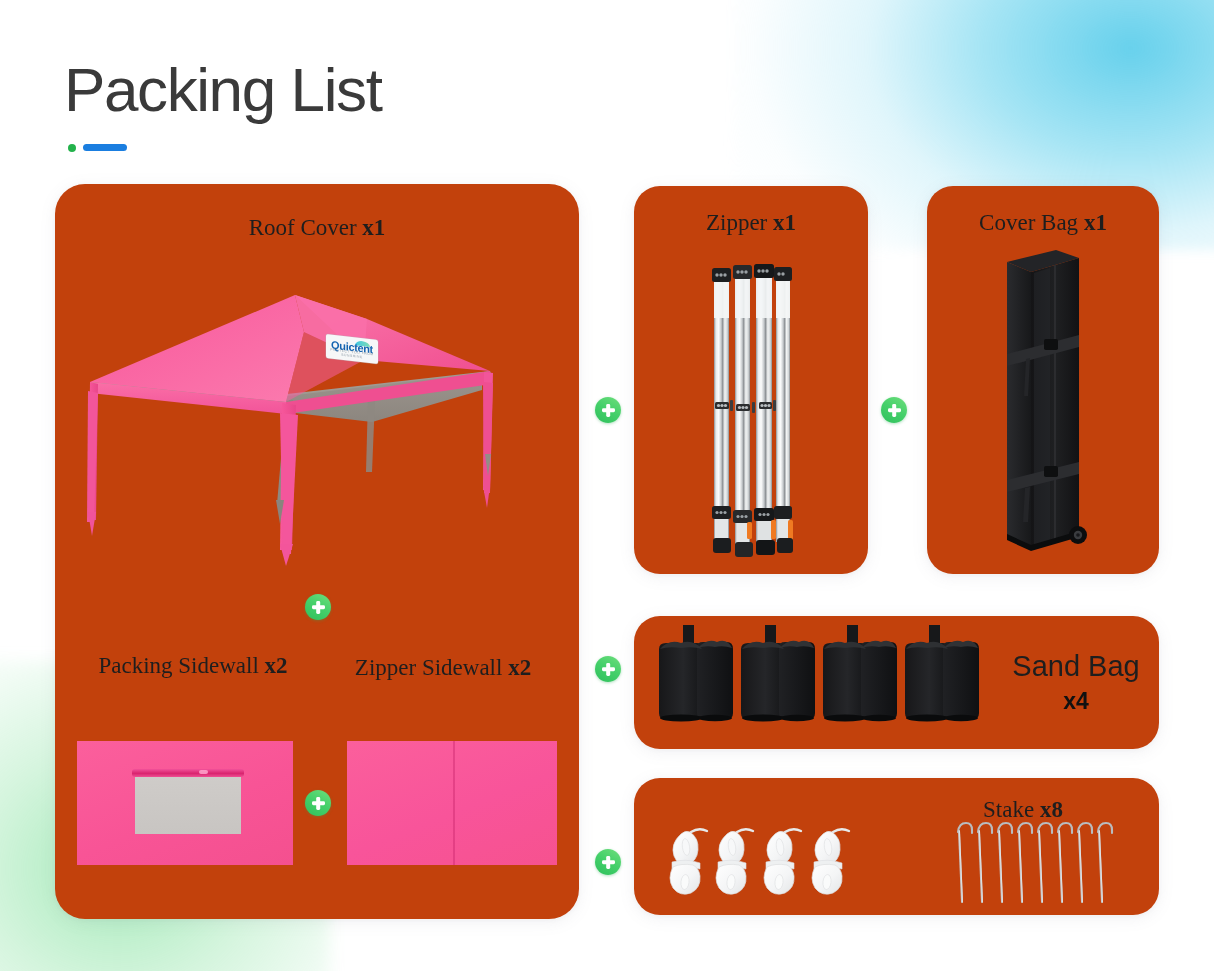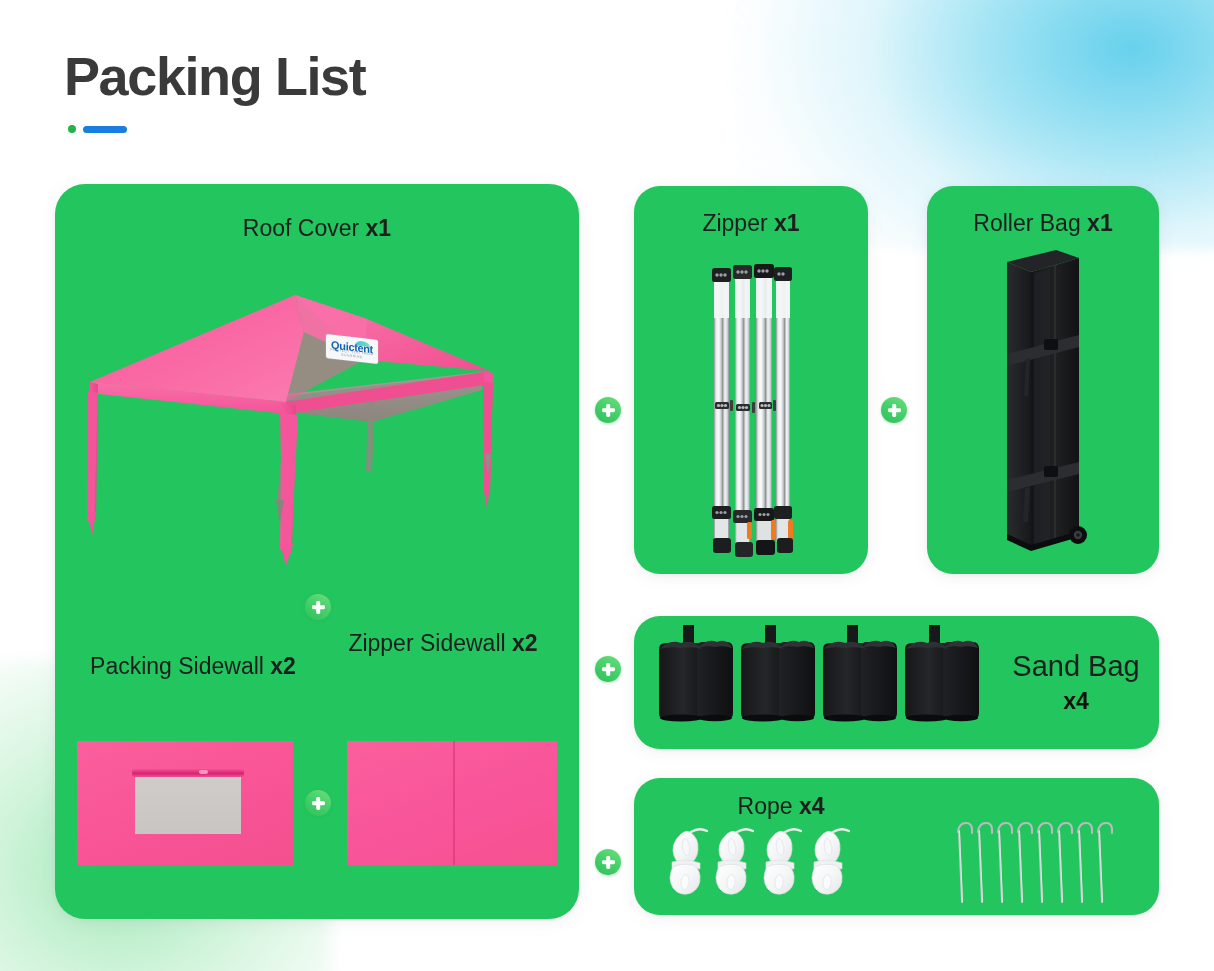--- a/index.html
+++ b/index.html
@@ -37,40 +37,42 @@
                 rgba(208,244,219,0.26) 50%,
                 rgba(238,251,242,0.09) 70%,
                 rgba(255,255,255,0) 84%);
     filter: blur(8px);
     pointer-events: none;
   }
 
   
   #header { position: absolute; left: 64px; top: 47px; }
   #page-title {
-    font-size: 54px;
-    font-weight: 700;
+    font-size: 62px;
+    font-weight: 400;
     letter-spacing: -1.4px;
     color: #3a3a3a;
     line-height: 1.08;
+    margin-top: 10px;
   }
   #title-accent {
     display: flex; align-items: center; gap: 7px;
     margin-top: 20px; margin-left: 4px;
   }
   .accent-dot { width: 8px; height: 8px; border-radius: 50%; background: #23b24b; }
   .accent-bar { width: 44px; height: 7px; border-radius: 4px; background: #1a7ee0; }
 
   
   .card {
     position: absolute;
-    background: #22c55e;
+    background: #c2410c;
     border-radius: 26px;
     box-shadow: 0 3px 16px rgba(120,125,140,0.105),
                 0 1px 4px rgba(120,125,140,0.06);
+    font-family: Liberation Serif, serif;
   }
 
   #card-roof     { left: 55px;  top: 184px; width: 524px; height: 735px; border-radius: 30px; }
   #card-frame    { left: 634px; top: 186px; width: 234px; height: 388px; }
   #card-roller   { left: 927px; top: 186px; width: 232px; height: 388px; }
   #card-sandbag  { left: 634px; top: 616px; width: 525px; height: 133px; }
   #card-ropestake{ left: 634px; top: 778px; width: 525px; height: 137px; }
 
   
   .item-label {
@@ -211,21 +213,21 @@
   <div class="item-label lbl-abs" style="left:0;right:0;top:31px;">
     <span>Roof Cover</span>
     <span class="qty">x1</span>
   </div>
 
   <div class="item-label lbl-abs" style="left:18px;top:469px;width:240px;">
     <span>Packing Sidewall</span>
     <span class="qty">x2</span>
   </div>
 
-  <div class="item-label lbl-abs" style="left:268px;top:446px;width:240px;">
+  <div class="item-label lbl-abs" style="left:268px;top:471px;width:240px;">
     <span>Zipper Sidewall</span>
     <span class="qty">x2</span>
   </div>
 </div>
 
 <div id="tent-wrap">
   <svg id="tent-svg" viewBox="0 0 492 300" xmlns="http://www.w3.org/2000/svg" aria-hidden="true">
     <defs>
       <linearGradient id="gPinkTopL" x1="0" y1="0" x2="1" y2="1">
         <stop offset="0" stop-color="#f8569a"></stop>
@@ -410,21 +412,21 @@
 
     <rect x="11" y="280" width="18" height="15" rx="3" fill="#1b1d1f"></rect>
     <rect x="33" y="284" width="18" height="15" rx="3" fill="#232527"></rect>
     <rect x="54" y="282" width="19" height="15" rx="3" fill="#131517"></rect>
     <rect x="75" y="280" width="16" height="15" rx="3" fill="#1b1d1f"></rect>
   </svg>
 </div>
 
 <div id="card-roller" class="card">
   <div class="item-label lbl-abs" style="left:0;right:0;top:24px;">
-    <span>Roller Bag</span>
+    <span>Cover Bag</span>
     <span class="qty">x1</span>
   </div>
 </div>
 
 <div id="roller-wrap">
   <svg id="roller-svg" viewBox="0 0 90 310" xmlns="http://www.w3.org/2000/svg" aria-hidden="true">
     <defs>
       <linearGradient id="gBagFace" x1="0" y1="0" x2="1" y2="0">
         <stop offset="0" stop-color="#141416"></stop>
           <stop offset="0.5" stop-color="#1f2022"></stop>
@@ -500,23 +502,23 @@
     <use href="#sandbagUnit" x="248"></use>
   </svg>
 </div>
 
 <div id="sandbag-label">
   <div class="name">Sand Bag</div>
   <div class="qty-line">x4</div>
 </div>
 
 <div id="card-ropestake" class="card">
-  <div class="item-label lbl-abs" style="left:36px;top:15px;width:222px;">
-    <span>Rope</span>
-    <span class="qty">x4</span>
+  <div class="item-label lbl-abs" style="left:278px;top:19px;width:222px;">
+    <span>Stake</span>
+    <span class="qty">x8</span>
   </div>
 </div>
 
 <div id="rope-wrap">
   <svg id="rope-svg" viewBox="0 0 196 78" xmlns="http://www.w3.org/2000/svg" aria-hidden="true">
     <defs>
       <linearGradient id="gRope" x1="0" y1="0" x2="1" y2="1">
         <stop offset="0" stop-color="#ffffff"></stop>
           <stop offset="0.55" stop-color="#f4f5f6"></stop>
           <stop offset="1" stop-color="#e3e5e7"></stop>

